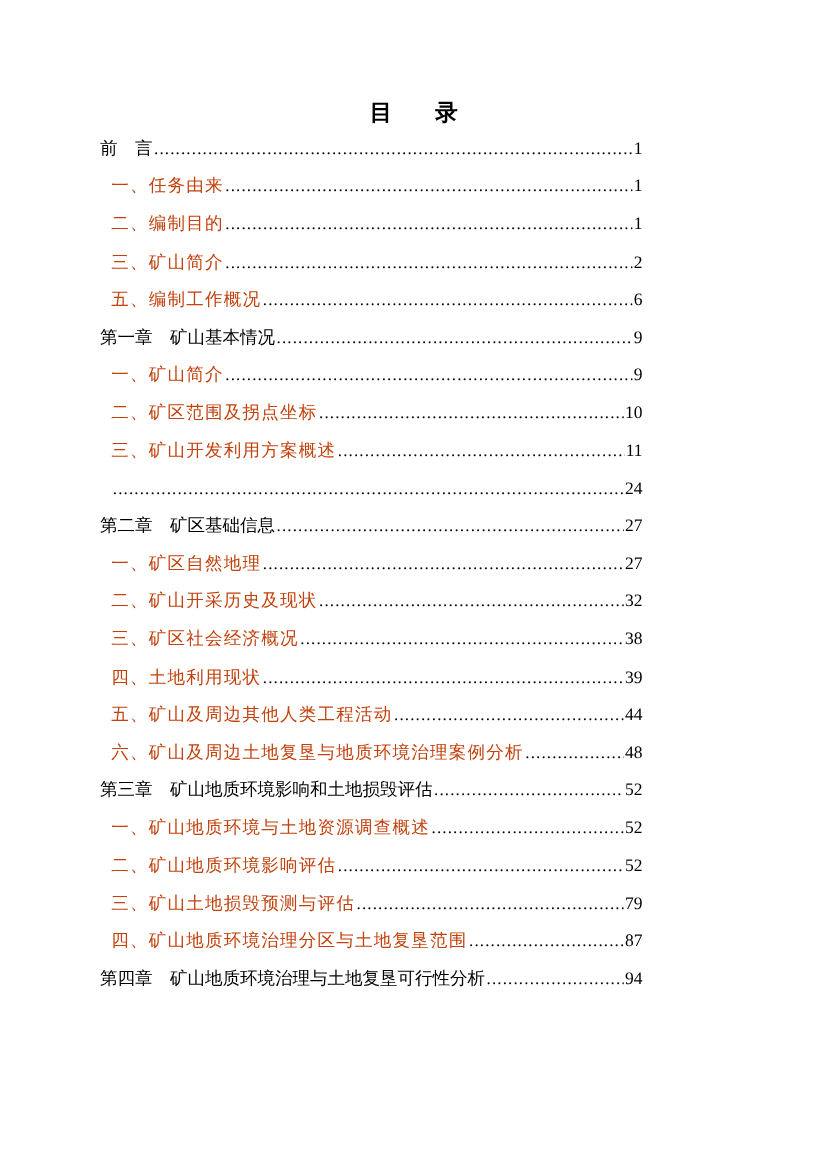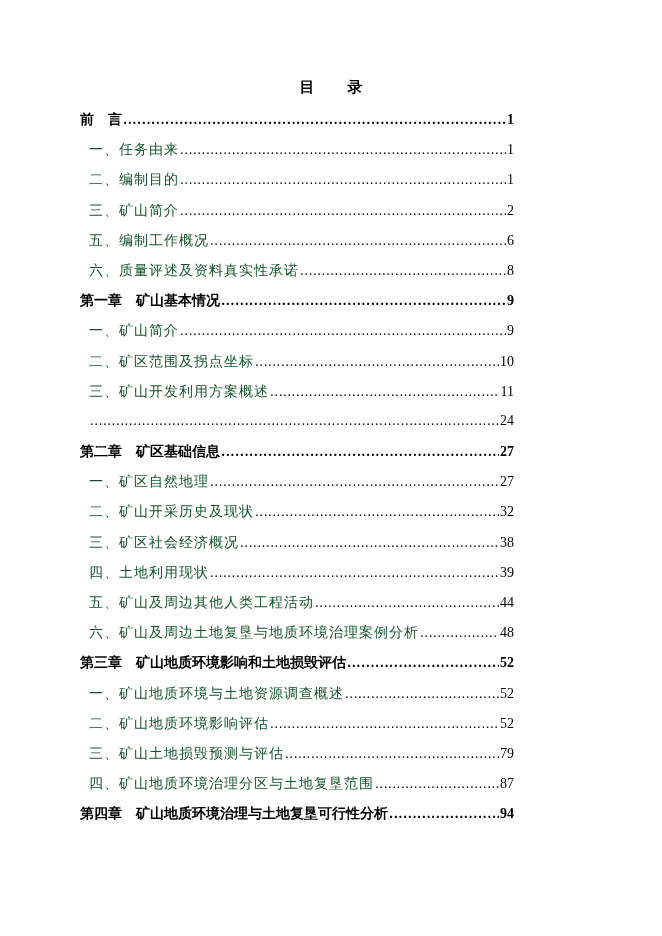--- a/index.html
+++ b/index.html
@@ -1,25 +1,25 @@
 <!DOCTYPE html>
 <html><head>
   <meta charset="utf-8">
   <style>
     html, body { margin: 0; padding: 0; background: #ffffff; }
     body { width: 662px; height: 936px; position: relative; overflow: hidden;
       font-family: "DejaVu Serif", "Liberation Serif", serif; color: #000; }
     .title { position: absolute; top: 78px; left: 0; width: 662px; text-align: center;
-      font-size: 15px; font-weight: bold; letter-spacing: 14px; padding-left: 14px; box-sizing: border-box; }
+      font-size: 18px; font-weight: bold; letter-spacing: 14px; padding-left: 14px; box-sizing: border-box; }
     .toc { position: absolute; top: 108px; left: 80px; width: 434px; }
     .row { display: flex; align-items: baseline; height: 30.2px; line-height: 22px; font-size: 14px; }
     .row.sub { padding-left: 9px; }
-    .row.main { font-weight: bold; }
+    .row.main { font-weight: normal; }
     .label { white-space: pre; flex: 0 0 auto; }
-    .row.sub .label { letter-spacing: 1px; color: #14532d; }
+    .row.sub .label { letter-spacing: 1px; color: #c2410c; }
     .dots { flex: 1 1 auto; overflow: hidden; white-space: nowrap; margin: 0 1px; font-size: 12px; letter-spacing: 0.5px; }
     .dots::after { content: "......................................................................................................................................................................................................................................................"; }
     .page { flex: 0 0 auto; font-family: "Liberation Serif", serif; font-size: 14px; }
   </style>
 </head>
 <body>
 
 <div class="title">目 录</div>
 
 <div class="toc" id="toc">
@@ -40,25 +40,20 @@
     </div>
     <div class="row sub">
       <span class="label">三、矿山简介</span>
       <span class="dots"></span>
       <span class="page">2</span>
     </div>
     <div class="row sub">
       <span class="label">五、编制工作概况</span>
       <span class="dots"></span>
       <span class="page">6</span>
-    </div>
-    <div class="row sub">
-      <span class="label">六、质量评述及资料真实性承诺</span>
-      <span class="dots"></span>
-      <span class="page">8</span>
     </div>
     <div class="row main">
       <span class="label">第一章　矿山基本情况</span>
       <span class="dots"></span>
       <span class="page">9</span>
     </div>
     <div class="row sub">
       <span class="label">一、矿山简介</span>
       <span class="dots"></span>
       <span class="page">9</span>

